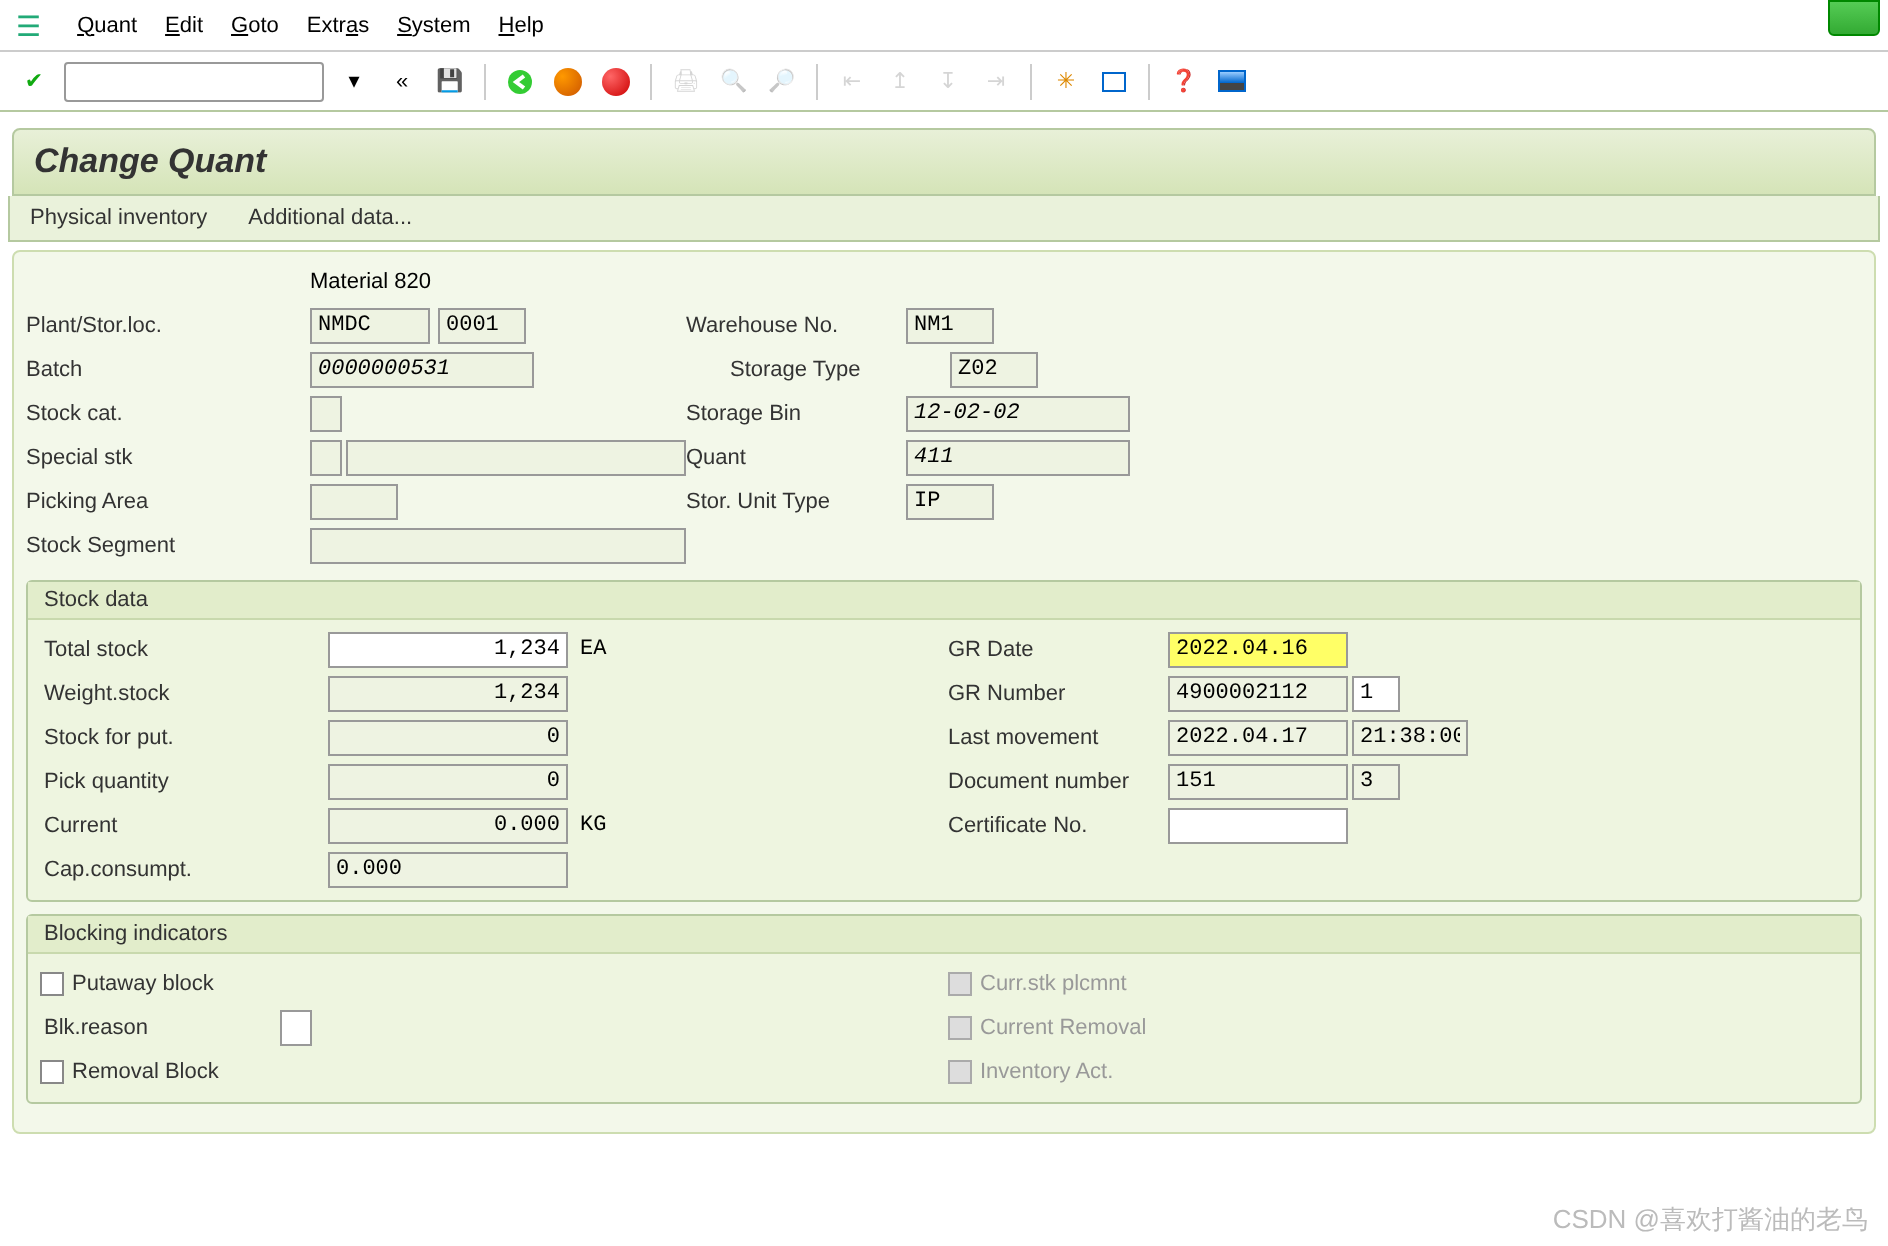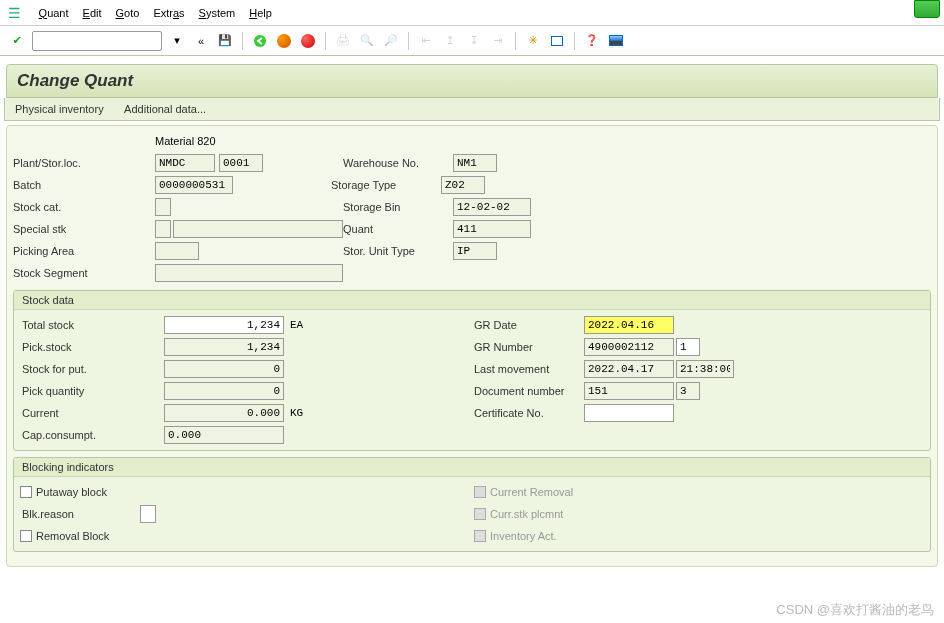--- a/index.html
+++ b/index.html
@@ -32,21 +32,21 @@
 
 .form-area { margin: 4px 6px; background: #f3f8ea; border: 1px solid #cdddb0; border-radius: 4px; padding: 4px 2px 8px 2px; }
 .row { display: flex; align-items: center; height: 22px; padding: 0 2px; }
 .lbl { width: 144px; color: #333; padding-left: 2px; }
 .lbl2 { width: 110px; color: #333; }
 .fld { border: 1px solid #999; background: #fff; height: 18px; padding: 1px 3px; font-family: 'Courier New', monospace; font-size: 11px; }
 .fld-ro { background: #eef3e2; }
 .w-mat { width: 290px; }
 .w-60 { width: 60px; }
 .w-40 { width: 44px; }
-.w-90 { width: 78px; }
+.w-90 { width: 112px; font-style: italic; }
 .w-sm { width: 16px; }
 .w-120 { width: 120px; text-align: right; }
 .w-date { width: 90px; }
 .w-time { width: 58px; }
 .w-n { width: 24px; }
 .gap { width: 80px; }
 .highlight { background: #ffff66 !important; }
 .unit { margin-left: 6px; font-family:'Courier New',monospace; }
 
 .box { margin: 6px 4px; border: 1px solid #b5c9a0; border-radius: 3px; background: #eef5e0; }
@@ -175,21 +175,21 @@
   <div class="box">
     <div class="box-title">Stock data</div>
     <div class="box-body cols">
       <div class="col">
         <div class="row">
             <span class="lbl">Total stock</span>
             <input class="fld w-120" value="1,234" style="">
             <span class="unit">EA</span>
           </div>
         <div class="row">
-            <span class="lbl">Pick.stock</span>
+            <span class="lbl">Weight.stock</span>
             <input class="fld fld-ro w-120" value="1,234" style="">
           </div>
         <div class="row">
             <span class="lbl">Stock for put.</span>
             <input class="fld fld-ro w-120" value="0" style="">
           </div>
         <div class="row">
             <span class="lbl">Pick quantity</span>
             <input class="fld fld-ro w-120" value="0" style="">
           </div>
@@ -244,25 +244,25 @@
             <input class="fld w-sm" style="">
           </div>
         <div class="row">
             <span class="chk"></span>
             <span class="chklbl">Removal Block</span>
           </div>
       </div>
       <div class="col">
         <div class="row">
             <span class="chk disabled"></span>
+            <span class="chklbl disabled">Curr.stk plcmnt</span>
+          </div>
+        <div class="row">
+            <span class="chk disabled"></span>
             <span class="chklbl disabled">Current Removal</span>
-          </div>
-        <div class="row">
-            <span class="chk disabled"></span>
-            <span class="chklbl disabled">Curr.stk plcmnt</span>
           </div>
         <div class="row">
             <span class="chk disabled"></span>
             <span class="chklbl disabled">Inventory Act.</span>
           </div>
       </div>
     </div>
   </div>
 
 </div>

